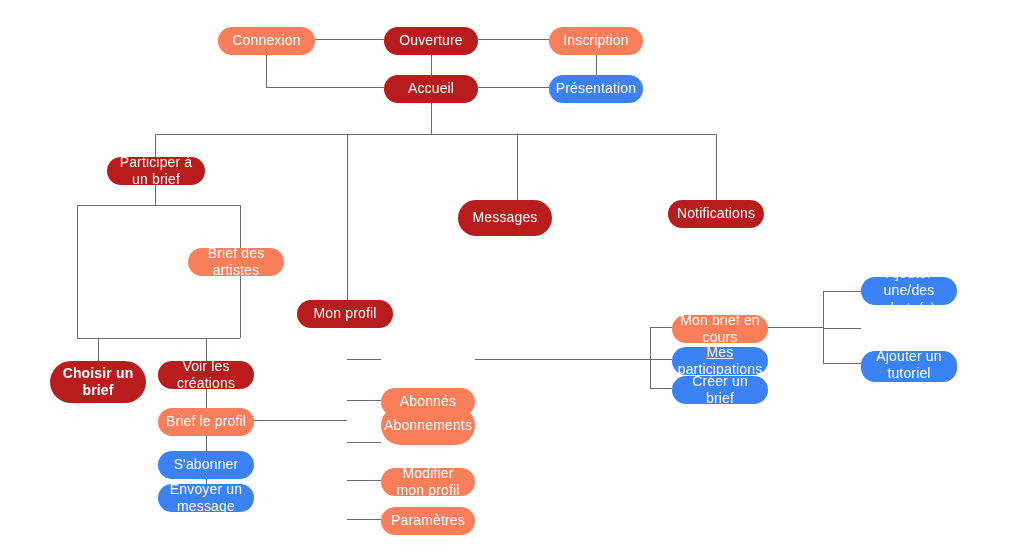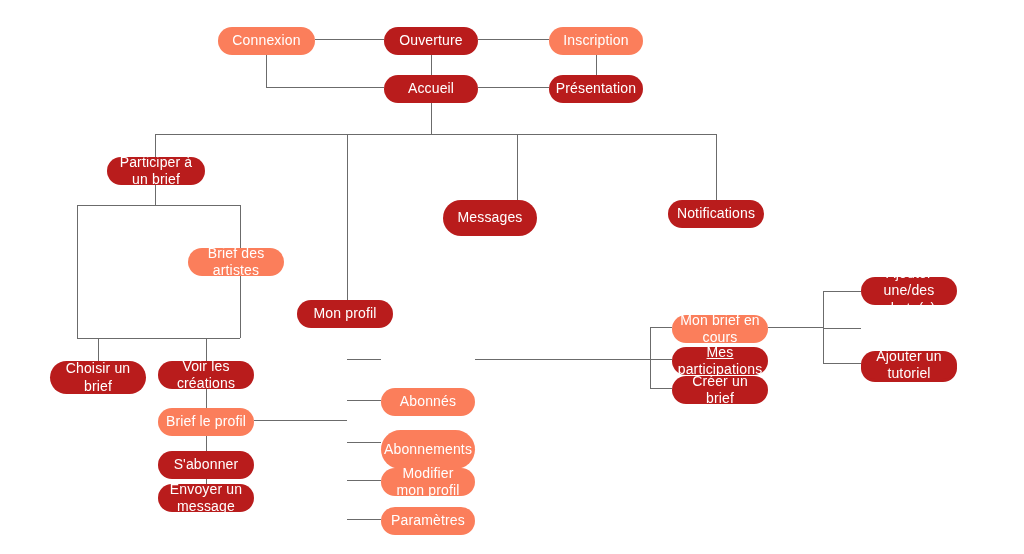--- a/index.html
+++ b/index.html
@@ -38,21 +38,21 @@
     color: #ffffff;
     font-size: 14px;
     line-height: 1.22;
     letter-spacing: 0.15px;
     padding: 14px 6px;
     white-space: pre-line;
     -webkit-font-smoothing: antialiased;
   }
   .n-purple { background: #b91c1c; }
   .n-orange { background: #fb7e5b; }
-  .n-pink   { background: #b91c1c; }
+  .n-pink   { background: #3b82f6; }
 </style>
 </head>
 <body>
 
 <div id="canvas">
 
   <svg id="edge-layer" width="1024" height="554" viewBox="0 0 1024 554" xmlns="http://www.w3.org/2000/svg">
     <g fill="none" stroke="#6b6b6b" stroke-width="1" shape-rendering="crispEdges">
 
       <path d="M315 39.5 H384"></path>
@@ -115,43 +115,43 @@
   <div class="node n-purple" style="left:384px; top:27px;  width:94px;  height:25px;">Ouverture</div>
 
   <div class="node n-orange" style="left:549px; top:27px;  width:94px;  height:25px;">Inscription</div>
 
   <div class="node n-purple" style="left:384px; top:75px;  width:94px;  height:25px;">Accueil</div>
 
   <div class="node n-pink" style="left:549px; top:75px;  width:94px;  height:25px;">Présentation</div>
 
   <div class="node n-purple" style="left:107px; top:157px; width:98px;  height:25px;">Participer à un brief</div>
 
-  <div class="node n-purple" style="left:443px; top:200px; width:94px;  height:36px;text-align:center;">Messages</div>
+  <div class="node n-purple" style="left:458px; top:200px; width:94px;  height:36px;text-align:center;">Messages</div>
 
   <div class="node n-purple" style="left:668px; top:200px; width:96px;  height:25px;">Notifications</div>
 
 
   <div class="node n-orange" style="left:188px; top:248px; width:96px;  height:25px;">Brief des artistes</div>
 
   <div class="node n-purple" style="left:297px; top:300px; width:96px;  height:25px;">Mon profil</div>
 
-  <div class="node n-purple" style="left:50px;  top:361px; width:96px;  height:33px;">Choisir un brief</div>
+  <div class="node n-purple" style="left:50px;  top:361px; width:96px;  height:42px;font-weight:bold;">Choisir un brief</div>
 
   <div class="node n-purple" style="left:158px; top:361px; width:96px;  height:25px;">Voir les créations</div>
 
   <div class="node n-orange" style="left:158px; top:408px; width:96px;  height:25px;">Brief le profil</div>
 
   <div class="node n-pink" style="left:158px; top:451px; width:96px;  height:25px;">S'abonner</div>
 
   <div class="node n-pink" style="left:158px; top:484px; width:96px;  height:15px;">Envoyer un message</div>
 
 
   <div class="node n-orange" style="left:381px; top:388px; width:94px;  height:25px;">Abonnés</div>
 
-  <div class="node n-orange" style="left:381px; top:430px; width:94px;  height:39px;">Abonnements</div>
+  <div class="node n-orange" style="left:381px; top:406px; width:94px;  height:39px;">Abonnements</div>
 
   <div class="node n-orange" style="left:381px; top:468px; width:94px;  height:25px;">Modifier mon profil</div>
 
   <div class="node n-orange" style="left:381px; top:507px; width:94px;  height:25px;">Paramètres</div>
 
   <div class="node n-orange" style="left:672px; top:315px; width:96px;  height:25px;">Mon brief en cours</div>
 
   <div class="node n-pink" style="left:672px; top:347px; width:96px;  height:25px;text-decoration:underline;">Mes participations</div>
 
   <div class="node n-pink" style="left:672px; top:376px; width:96px;  height:25px;">Créer un brief</div>

